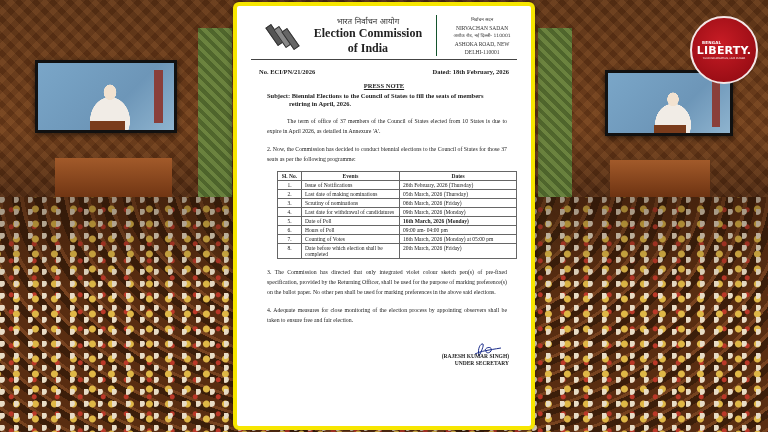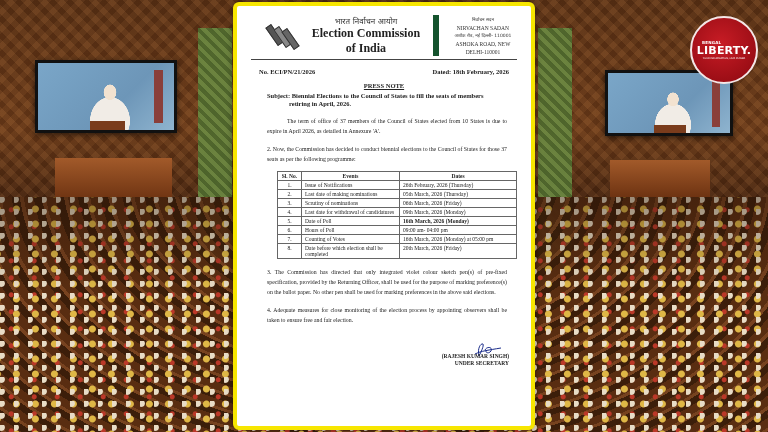--- a/index.html
+++ b/index.html
@@ -44,21 +44,21 @@
   
   .doc { position: absolute; left: 233px; top: 2px; width: 302px; height: 428px; background: #fff;
     border: 4px solid #f7e600; border-radius: 6px; padding: 6px 14px; color: #222; overflow: hidden;
     box-shadow: 0 0 6px rgba(0,0,0,.4); }
   .hdr { display: flex; align-items: center; height: 48px; border-bottom: 1px solid #444; }
   .eci-logo { width: 32px; height: 32px; margin-left: 16px; position: relative; }
   .eci-logo i { position: absolute; width: 7px; height: 22px; background: #555; transform: rotate(-35deg); border: 1px solid #333; }
   .eci-logo i:nth-child(1) { left: 4px; top: 4px; }
   .eci-logo i:nth-child(2) { left: 12px; top: 6px; background: #888; }
   .eci-logo i:nth-child(3) { left: 20px; top: 8px; background: #666; }
-  .hdr-center { margin-left: 18px; text-align: center; border-right: 6px solid #14532d; padding-right: 10px; }
+  .hdr-center { margin-left: 18px; text-align: center; border-right: 1px solid #14532d; padding-right: 10px; }
   .hindi { font-family: "DejaVu Sans", sans-serif; font-size: 8px; color: #333; }
   .eci-name { font-size: 12px; font-weight: bold; }
   .hdr-right { margin-left: 10px; text-align: center; font-size: 5.5px; line-height: 8px; color: #333; }
   .hdr-right .hi { font-family: "DejaVu Sans", sans-serif; font-size: 4.5px; }
   .meta { display: flex; justify-content: space-between; font-size: 6.5px; font-weight: bold; margin-top: 8px; padding: 0 8px; }
   .title { text-align: center; font-size: 6.5px; font-weight: bold; text-decoration: underline; margin-top: 7px; }
   .subject { font-size: 6.5px; font-weight: bold; margin: 3px 12px 0 16px; line-height: 8px; }
   .subject .indent { padding-left: 22px; display: block; }
   .para { font-size: 5.8px; line-height: 10px; margin: 8px 10px 0 16px; text-align: justify; }
   .para .ind { padding-left: 20px; }

